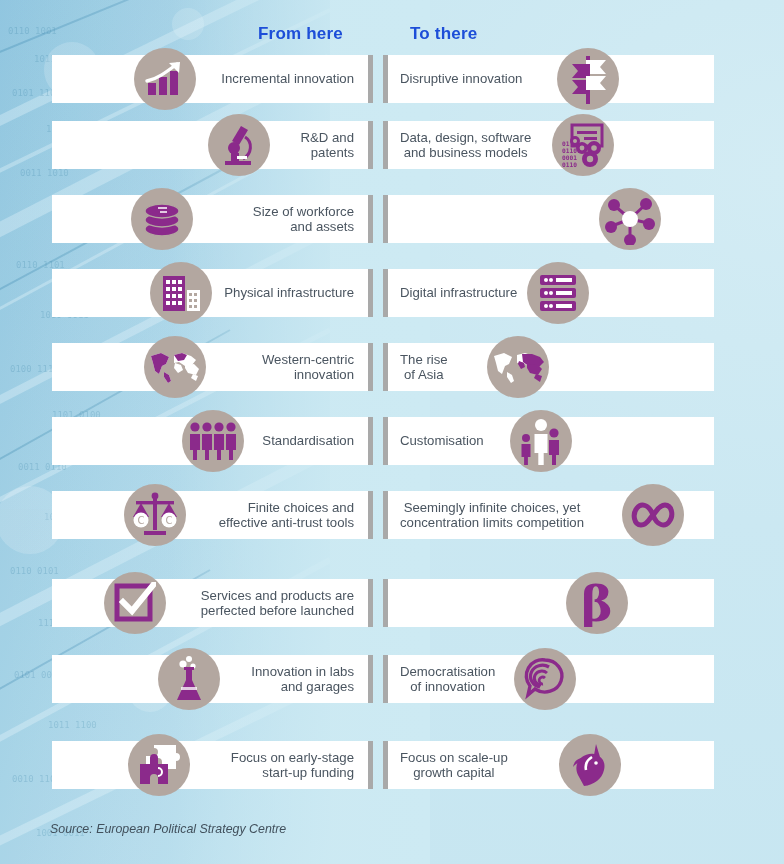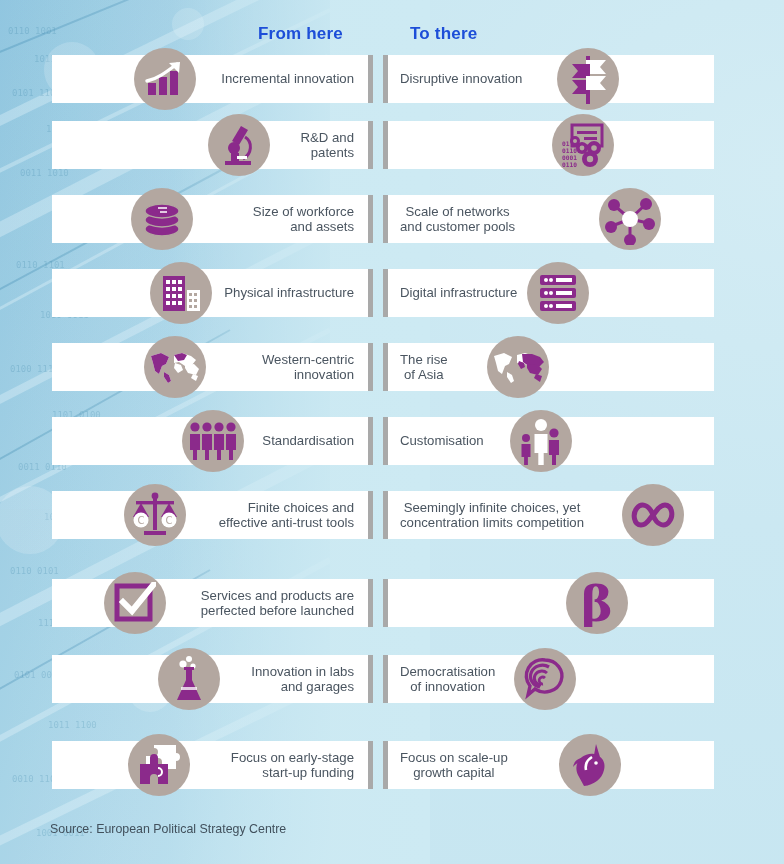--- a/index.html
+++ b/index.html
@@ -65,21 +65,21 @@
     position:absolute;z-index:5;
     width:62px;height:62px;border-radius:50%;
     background:#b3a7a0;
     display:flex;align-items:center;justify-content:center;
   }
   .badge svg{display:block;}
 
   
   #source{
     position:absolute;left:50px;top:822px;z-index:6;
-    font-size:12.4px;color:#41505c;
+    font-size:12.4px;color:#41505c;font-style:italic;
   }
 </style>
 </head>
 <body>
 
 <div id="bg">
   <div class="base"></div>
   <svg class="tex" viewBox="0 0 330 864" preserveAspectRatio="none">
     <defs>
       <linearGradient id="gA" x1="0" y1="0" x2="1" y2="1">
@@ -171,20 +171,22 @@
   </svg>
 </div>
 
 <div class="row" style="top:121px;">
   <div class="bar left"></div>
   <div class="tab left"></div>
   <div class="tab right"></div>
   <div class="bar right"></div>
   <div class="label left">R&amp;D and
 patents</div>
+  <div class="label right">Data, design, software
+and business models</div>
 </div>
 <div class="badge" style="left:208px;top:114px;">
   <svg width="40" height="44" viewBox="0 0 40 44">
       <g fill="#8b2a8b">
     <path d="M22 3 l7 4 -9 15 -7 -4 z"></path>
     <circle cx="15" cy="25" r="6"></circle>
     <path d="M12 30 h8 v8 h-8 z"></path>
     <path d="M6 38 h26 v4 H6 z"></path>
     <path d="M26 14 c8 5 7 17 -2 22" stroke="#8b2a8b" stroke-width="3" fill="none"></path>
     <rect x="18" y="33" width="10" height="3" fill="#ffffff"></rect>
@@ -215,22 +217,20 @@
   </svg>
 </div>
 
 <div class="row" style="top:195px;">
   <div class="bar left"></div>
   <div class="tab left"></div>
   <div class="tab right"></div>
   <div class="bar right"></div>
   <div class="label left">Size of workforce
 and assets</div>
-  <div class="label right">Scale of networks
-and customer pools</div>
 </div>
 <div class="badge" style="left:131px;top:188px;">
   <svg width="44" height="40" viewBox="0 0 44 40">
       <g fill="#8b2a8b" stroke="#b3a7a0" stroke-width="1.4">
     <ellipse cx="22" cy="30" rx="17" ry="7"></ellipse>
     <ellipse cx="22" cy="21" rx="17" ry="7"></ellipse>
     <ellipse cx="22" cy="12" rx="17" ry="7"></ellipse>
   </g>
   <path d="M18 9 h9 M20 13 h7" stroke="#ffffff" stroke-width="1.6" fill="none"></path>
   </svg>

